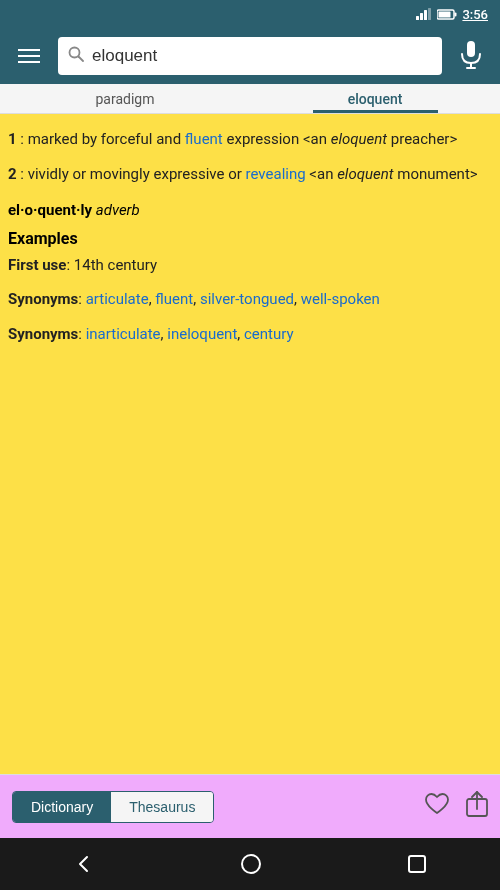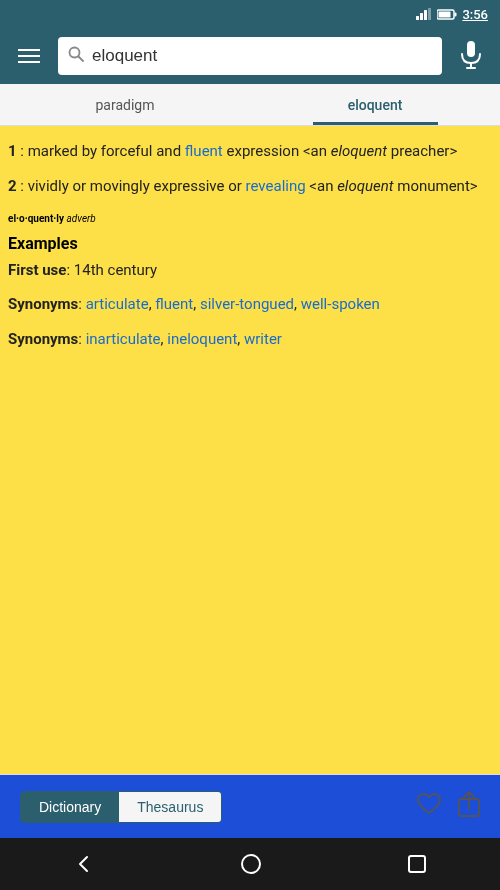--- a/index.html
+++ b/index.html
@@ -87,21 +87,21 @@
       border: none;
       cursor: pointer;
       padding: 8px;
     }
 
     
     .tab-bar {
       background: #f5f5f5;
       display: flex;
       border-bottom: 1px solid #ddd;
-      height: 42px;
+      height: 30px;
     }
     .tab-item {
       flex: 1;
       display: flex;
       align-items: center;
       justify-content: center;
       font-size: 14px;
       color: #555;
       cursor: pointer;
       position: relative;
@@ -135,21 +135,21 @@
       color: #222;
     }
     .link-text {
       color: #1a6bcc;
       text-decoration: none;
     }
     .bold { font-weight: bold; }
 
     .adverb-line {
       margin: 14px 0 10px 0;
-      font-size: 10px;
+      font-size: 15px;
     }
 
     .section-title {
       font-weight: bold;
       font-size: 16px;
       margin: 10px 0 8px 0;
     }
 
     .bullet-list {
       list-style: none;
@@ -191,26 +191,26 @@
     .antonyms-block {
       font-size: 15px;
       color: #222;
       margin-bottom: 12px;
       line-height: 1.55;
     }
 
     
     .bottom-bar {
       height: 64px;
-      background: #1d4ed8;
+      background: #f0abfc;
       border-top: 1px solid #ddd;
       display: flex;
       align-items: center;
       justify-content: space-between;
-      padding: 0 20px;
+      padding: 0 12px;
     }
     .dict-thesaurus-toggle {
       display: flex;
       border-radius: 4px;
       overflow: hidden;
       border: 1px solid #2b5f6e;
     }
     .toggle-btn {
       padding: 7px 18px;
       font-size: 14px;
@@ -333,21 +333,21 @@
 
   <div class="first-use-block">
     <span class="bold">First use</span><span>: 14th century</span>
   </div>
 
   <div class="synonyms-block">
     <span class="bold">Synonyms</span><span>: </span><a href="#" class="link-text">articulate</a><span>, </span><a href="#" class="link-text">fluent</a><span>, </span><a href="#" class="link-text">silver-tongued</a><span>, </span><a href="#" class="link-text">well-spoken</a>
   </div>
 
   <div class="antonyms-block">
-    <span class="bold">Synonyms</span><span>: </span><a href="#" class="link-text">inarticulate</a><span>, </span><a href="#" class="link-text">ineloquent</a><span>, </span><a href="#" class="link-text">writer</a>
+    <span class="bold">Synonyms</span><span>: </span><a href="#" class="link-text">inarticulate</a><span>, </span><a href="#" class="link-text">ineloquent</a><span>, </span><a href="#" class="link-text">century</a>
   </div>
 
 </div>
 
 <div class="bottom-bar">
   <div class="dict-thesaurus-toggle">
     <button class="toggle-btn active">Dictionary</button>
     <button class="toggle-btn">Thesaurus</button>
   </div>
   <div class="bottom-actions">

